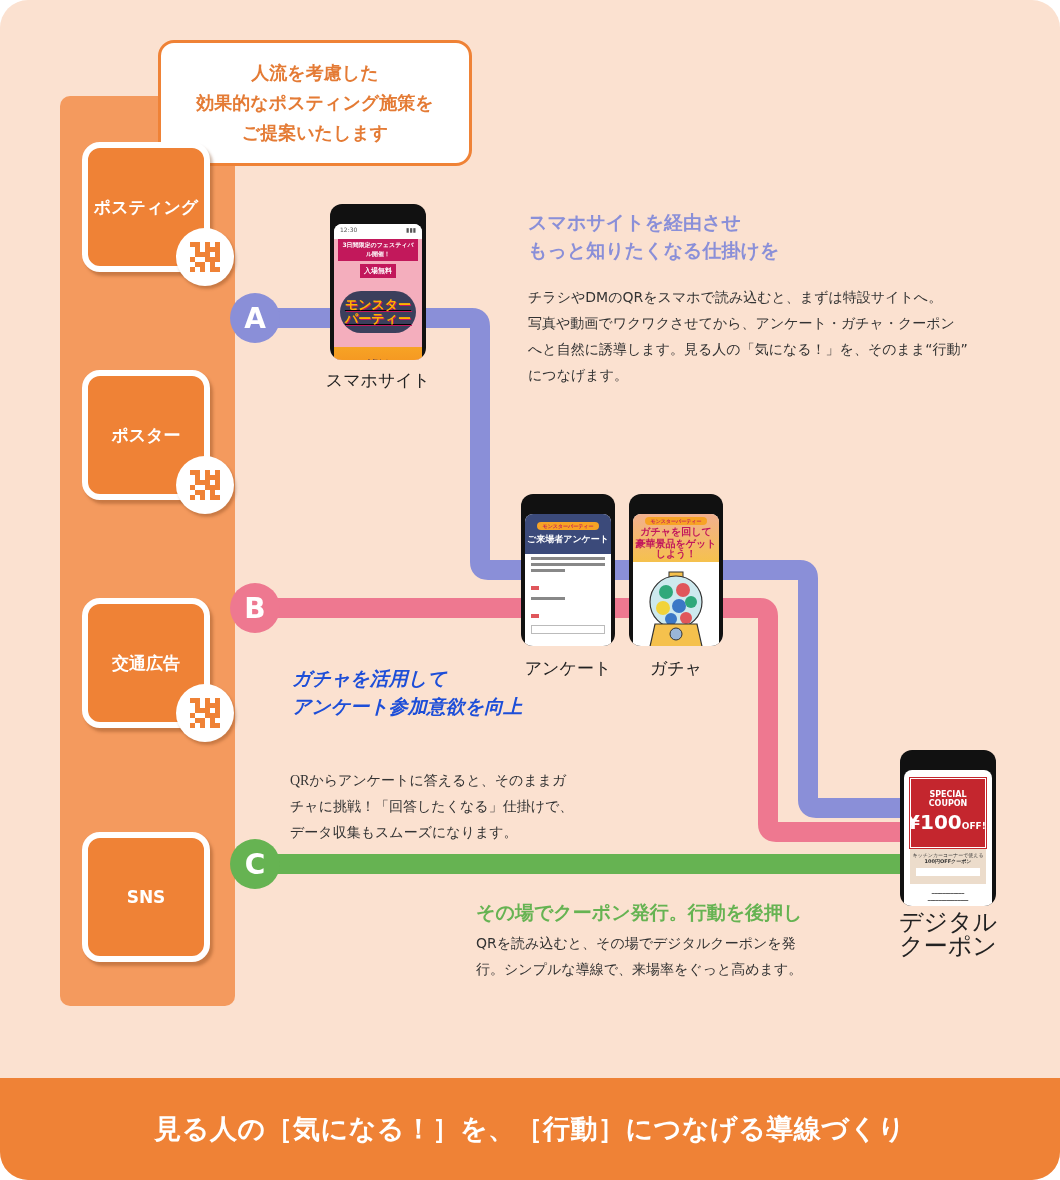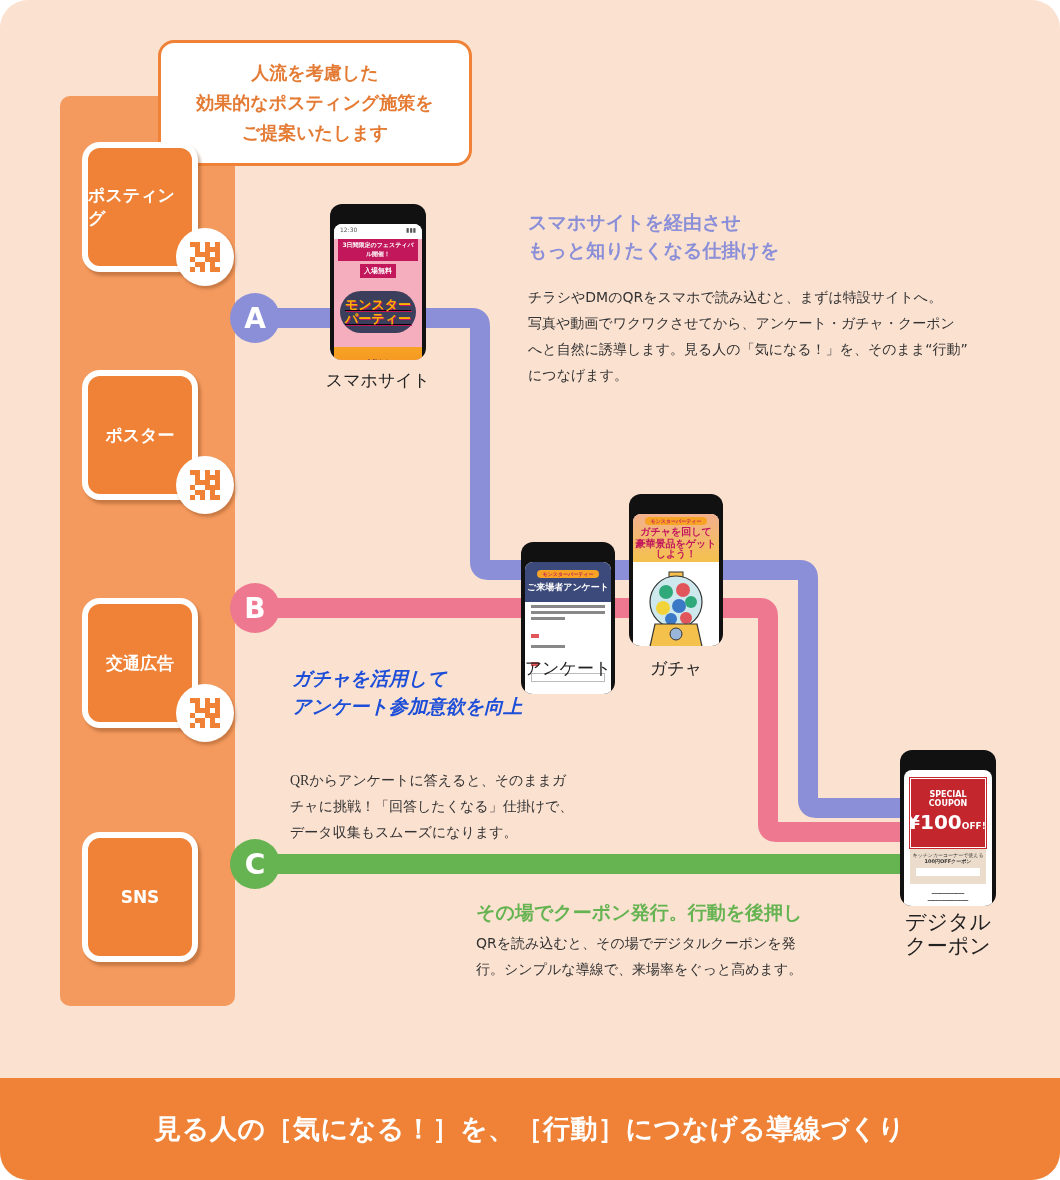--- a/index.html
+++ b/index.html
@@ -16,21 +16,21 @@
     display: flex; align-items: center; justify-content: center;
   }
   .footer span { color: #fff; font-weight: bold; font-size: 27px; letter-spacing: 0.5px; }
 
   .sidebar {
     position: absolute; left: 60px; top: 96px; width: 175px; height: 910px;
     background: #f49a5e; border-radius: 10px;
   }
 
   .channel {
-    position: absolute; left: 82px; width: 116px; height: 130px;
+    position: absolute; left: 82px; width: 128px; height: 130px;
     background: #ef8236; border: 6px solid #fff; border-radius: 18px;
     box-shadow: 3px 4px 3px rgba(120,60,20,0.35);
     display: flex; align-items: center; justify-content: center;
   }
   .channel span { color: #fff; font-weight: bold; font-size: 17px; }
   .qr-badge {
     position: absolute; width: 58px; height: 58px; border-radius: 50%;
     background: #fff; box-shadow: 2px 3px 3px rgba(120,60,20,0.35);
     display: flex; align-items: center; justify-content: center;
   }
@@ -211,21 +211,21 @@
       <div class="ss-mid">
         <div>今年も！</div>
         <div>あのモンスターたちが</div>
         <div>やってくる！</div>
       </div>
     </div>
   </div>
 </div>
 <div class="phone-label" style="left:318px; top:368px; width:120px;">スマホサイト</div>
 
-<div class="phone" style="left:521px; top:494px; width:94px; height:152px;margin-top:48px;">
+<div class="phone" style="left:521px; top:494px; width:94px; height:152px;">
   <div class="screen">
     <div class="sv-head">
       <div class="sv-logo">モンスターパーティー</div>
       <div class="sv-title">ご来場者アンケート</div>
     </div>
     <div class="sv-line"></div>
     <div class="sv-line"></div>
     <div class="sv-line short"></div>
     <span class="sv-req"></span>
     <div class="sv-line short"></div>
@@ -274,21 +274,21 @@
     </div>
     <div class="cp-beige">
       <div>キッチンカーコーナーで使える</div>
       <div style="font-weight:bold;">100円OFFクーポン</div>
       <div class="w"></div>
     </div>
     <div class="cp-txt">━━━━━━━━━━━━<br>━━━━━━━━━━━━━━━</div>
     <div class="cp-sel"></div>
   </div>
 </div>
-<div class="phone-label" style="left:896px; top:910px; width:104px; font-size:21px;">
+<div class="phone-label" style="left:896px; top:910px; width:104px; font-size:24px;">
   <div>デジタル</div>
   <div>クーポン</div>
 </div>
 
 <div class="heading" style="left:528px; top:208px; color:#8a8fd8;">
   <div>スマホサイトを経由させ</div>
   <div>もっと知りたくなる仕掛けを</div>
 </div>
 <div class="body-text" style="left:528px; top:284px;">
   <div>チラシやDMのQRをスマホで読み込むと、まずは特設サイトへ。</div>

